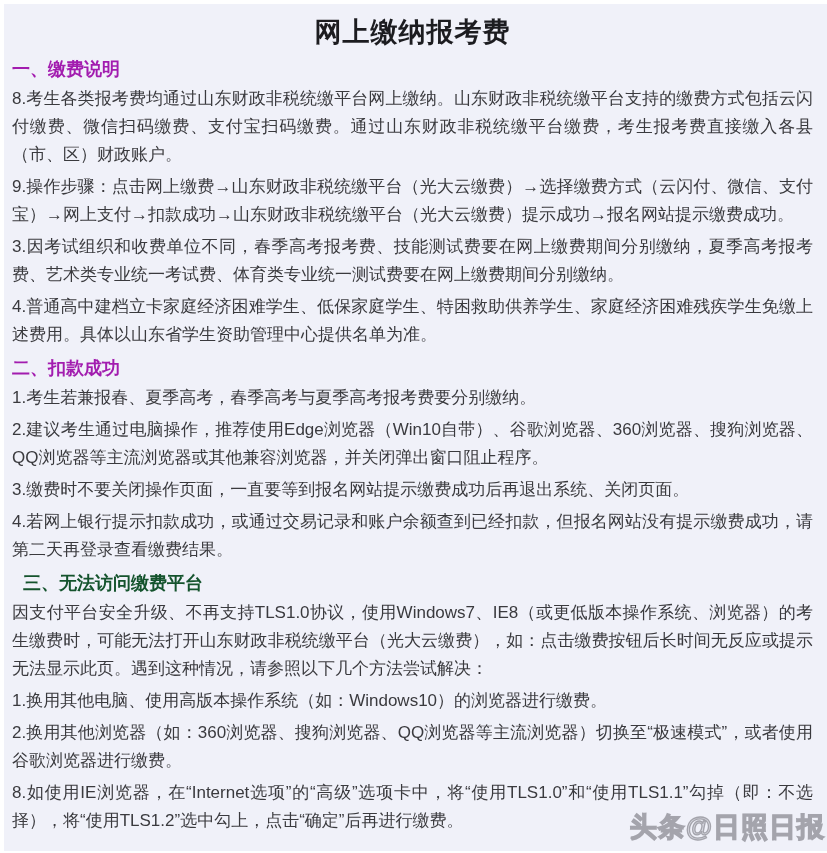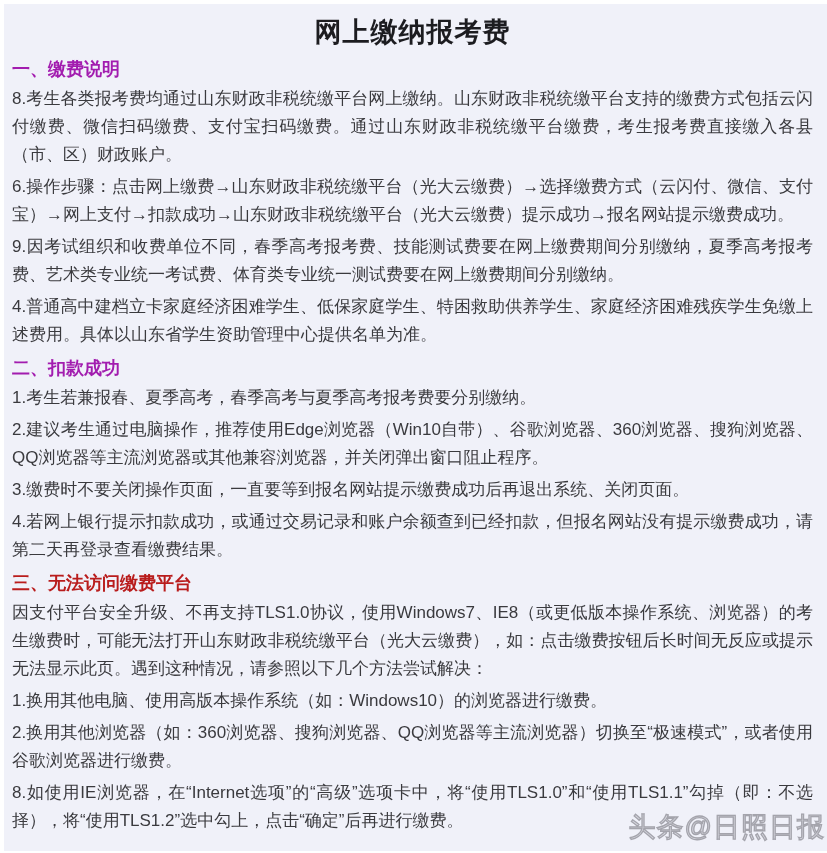--- a/index.html
+++ b/index.html
@@ -28,55 +28,56 @@
     letter-spacing: 1px;
   }
   .sec-heading {
     margin: 7px 0 3px 0;
     font-size: 18px;
     line-height: 24px;
     font-weight: bold;
     color: #a21caf;
   }
   .sec-heading.red {
-    color: #b91c1c;
+    color: #14532d;
+    margin-left: 11px;
   }
   .para {
     margin: 4px 0;
     font-size: 17px;
     line-height: 28px;
     text-align: justify;
     color: #3a3a3e;
   }
   .watermark {
     position: absolute;
     right: 2px;
     bottom: 6px;
     font-size: 27px;
-    font-weight: normal;
+    font-weight: bold;
     letter-spacing: 1px;
     color: rgba(240, 241, 249, 0.25);
     -webkit-text-stroke: 1.3px #a4a4ac;
     text-shadow: 0 0 1px rgba(160,160,170,0.4);
     white-space: nowrap;
     pointer-events: none;
   }
 </style>
 </head>
 <body>
 
 <div class="page">
 
   <h1 class="doc-title">网上缴纳报考费</h1>
 
   <section>
     <h2 class="sec-heading">一、缴费说明</h2>
     <p class="para">8.考生各类报考费均通过山东财政非税统缴平台网上缴纳。山东财政非税统缴平台支持的缴费方式包括云闪付缴费、微信扫码缴费、支付宝扫码缴费。通过山东财政非税统缴平台缴费，考生报考费直接缴入各县（市、区）财政账户。</p>
-    <p class="para">6.操作步骤：点击网上缴费→山东财政非税统缴平台（光大云缴费）→选择缴费方式（云闪付、微信、支付宝）→网上支付→扣款成功→山东财政非税统缴平台（光大云缴费）提示成功→报名网站提示缴费成功。</p>
-    <p class="para">9.因考试组织和收费单位不同，春季高考报考费、技能测试费要在网上缴费期间分别缴纳，夏季高考报考费、艺术类专业统一考试费、体育类专业统一测试费要在网上缴费期间分别缴纳。</p>
+    <p class="para">9.操作步骤：点击网上缴费→山东财政非税统缴平台（光大云缴费）→选择缴费方式（云闪付、微信、支付宝）→网上支付→扣款成功→山东财政非税统缴平台（光大云缴费）提示成功→报名网站提示缴费成功。</p>
+    <p class="para">3.因考试组织和收费单位不同，春季高考报考费、技能测试费要在网上缴费期间分别缴纳，夏季高考报考费、艺术类专业统一考试费、体育类专业统一测试费要在网上缴费期间分别缴纳。</p>
     <p class="para">4.普通高中建档立卡家庭经济困难学生、低保家庭学生、特困救助供养学生、家庭经济困难残疾学生免缴上述费用。具体以山东省学生资助管理中心提供名单为准。</p>
   </section>
 
   <section>
     <h2 class="sec-heading">二、扣款成功</h2>
     <p class="para">1.考生若兼报春、夏季高考，春季高考与夏季高考报考费要分别缴纳。</p>
     <p class="para">2.建议考生通过电脑操作，推荐使用Edge浏览器（Win10自带）、谷歌浏览器、360浏览器、搜狗浏览器、QQ浏览器等主流浏览器或其他兼容浏览器，并关闭弹出窗口阻止程序。</p>
     <p class="para">3.缴费时不要关闭操作页面，一直要等到报名网站提示缴费成功后再退出系统、关闭页面。</p>
     <p class="para">4.若网上银行提示扣款成功，或通过交易记录和账户余额查到已经扣款，但报名网站没有提示缴费成功，请第二天再登录查看缴费结果。</p>
   </section>

